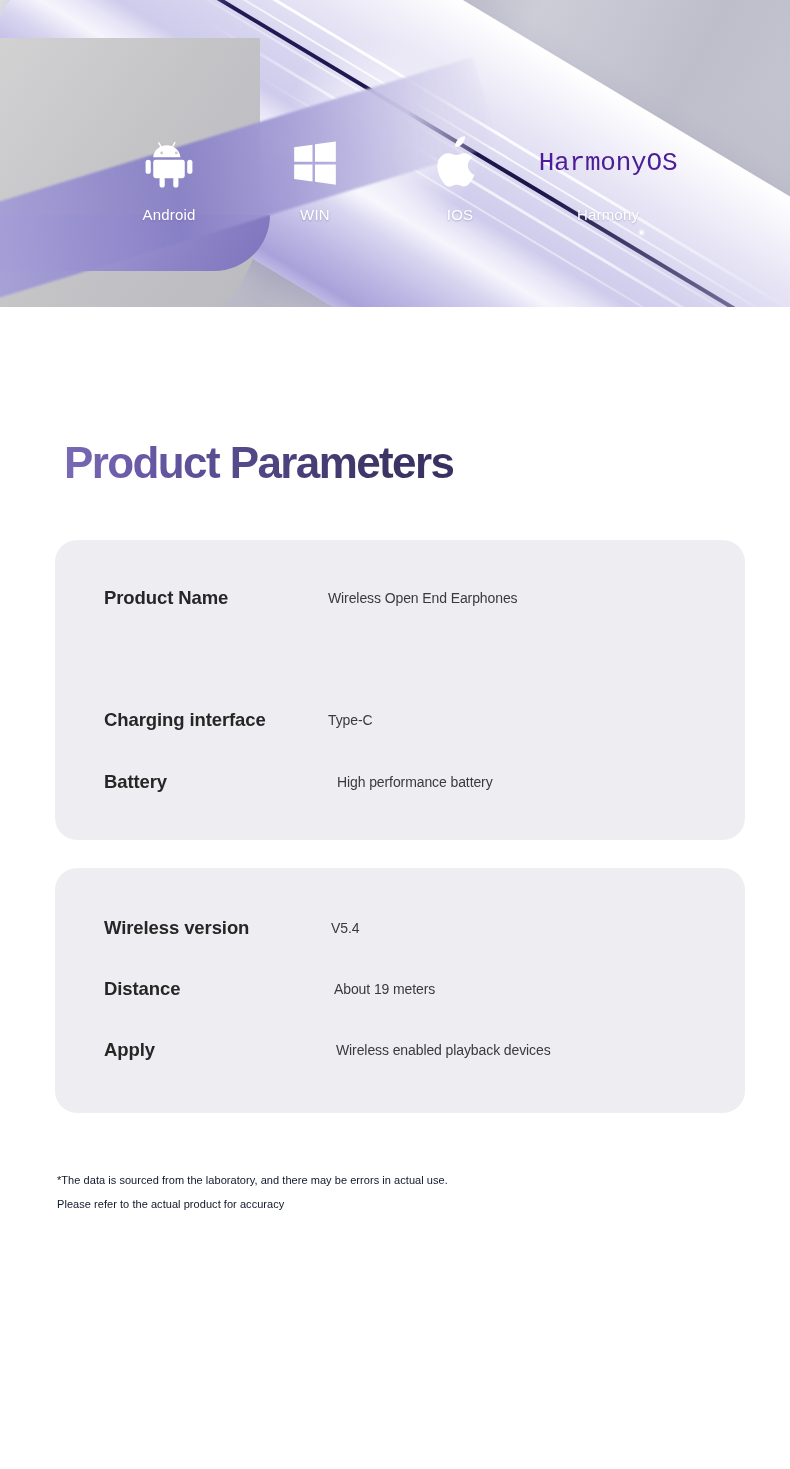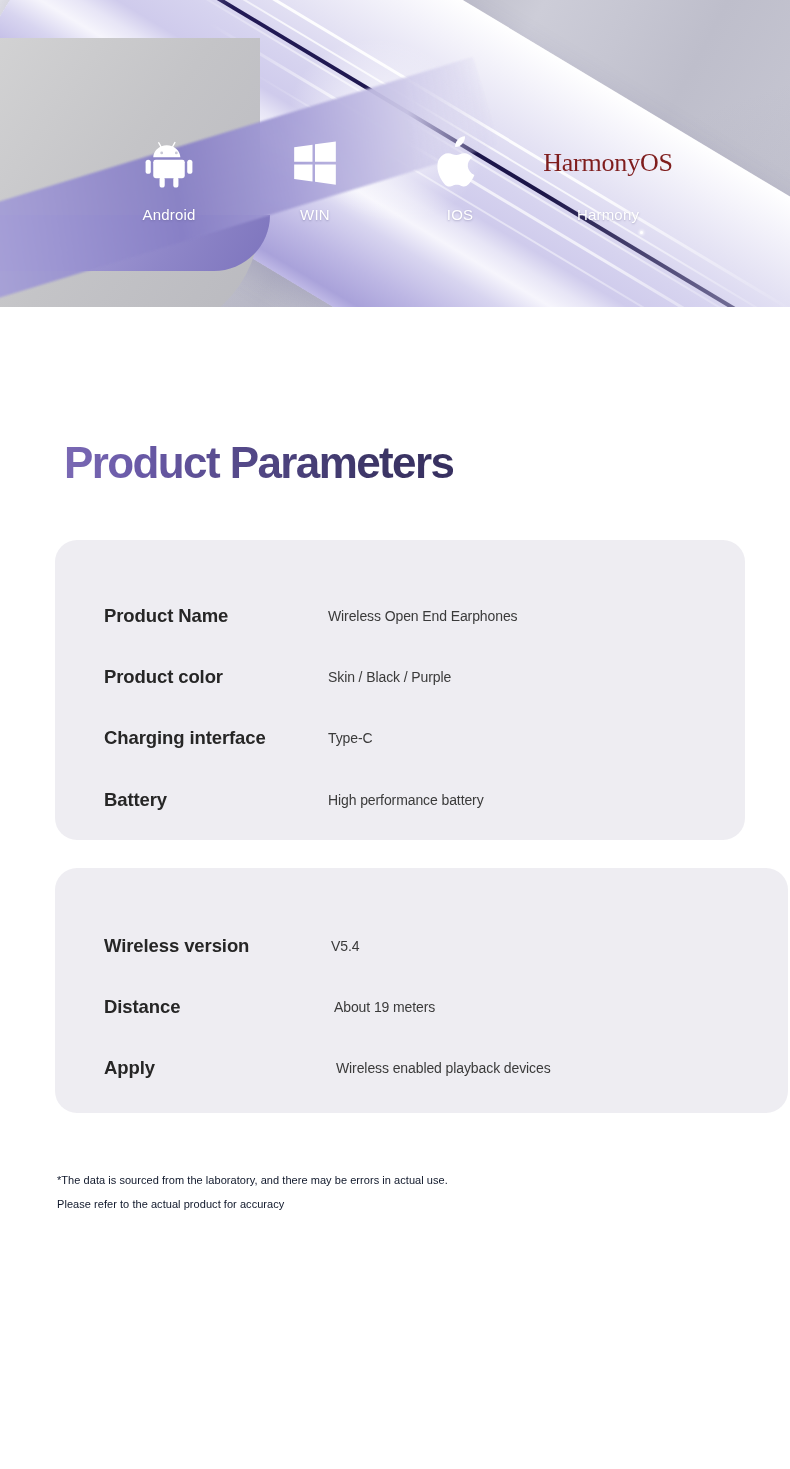--- a/index.html
+++ b/index.html
@@ -161,25 +161,25 @@
     color: #ffffff;
     text-shadow: 0 1px 2px rgba(90,85,130,.35);
   }
   .os-android { left: 94px; }
   .os-win     { left: 240px; }
   .os-ios     { left: 385px; }
   .os-harmony { left: 533px; }
   .os-harmony { width: 150px; }
   .wordmark {
     font-size: 26px;
-    color: #7f1d1d;
+    color: #4c1d95;
     letter-spacing: -0.2px;
     position: relative;
     display: inline-block;
-    font-family: Liberation Serif, serif;
+    font-family: Liberation Mono, monospace;
   }
 
   
   .page-title {
     position: absolute;
     left: 64px; top: 412px;
     font-size: 44px;
     font-weight: bold;
     letter-spacing: -1.6px;
     line-height: 1;
@@ -193,31 +193,30 @@
 
   
   .spec-card {
     position: absolute;
     left: 55px;
     width: 690px;
     background: #eeedf2;
     border-radius: 22px;
   }
   .spec-card.card-1 { top: 540px; height: 300px; }
-  .spec-card.card-2 { top: 868px; height: 245px; padding-left: 43px; }
+  .spec-card.card-2 { top: 868px; height: 245px; }
 
   .spec-row {
     position: absolute;
     left: 0;
     width: 100%;
     height: 28px;
     display: flex;
     align-items: center;
     white-space: nowrap;
-    margin-top: 18px;
   }
   .spec-label {
     position: absolute;
     left: 49px;
     font-size: 18.5px;
     font-weight: bold;
     color: #262626;
     letter-spacing: -0.1px;
   }
   .spec-value {
@@ -315,31 +314,27 @@
   </div>
 </div>
 
 <h1 class="page-title">Product Parameters</h1>
 
 <div class="spec-card card-1">
   <div class="spec-row" style="top:44px">
     <span class="spec-label">Product Name</span>
     <span class="spec-value" style="left:273px">Wireless Open End Earphones</span>
   </div>
-  <div class="spec-row" style="top:105px">
-    <span class="spec-label">Product color</span>
-    <span class="spec-value" style="left:273px">Skin / Black / Purple</span>
-  </div>
   <div class="spec-row" style="top:166px">
     <span class="spec-label">Charging interface</span>
     <span class="spec-value" style="left:273px">Type-C</span>
   </div>
   <div class="spec-row" style="top:228px">
     <span class="spec-label">Battery</span>
-    <span class="spec-value" style="left:273px">High performance battery</span>
+    <span class="spec-value" style="left:282px">High performance battery</span>
   </div>
 </div>
 
 <div class="spec-card card-2">
   <div class="spec-row" style="top:46px">
     <span class="spec-label">Wireless version</span>
     <span class="spec-value" style="left:276px">V5.4</span>
   </div>
   <div class="spec-row" style="top:107px">
     <span class="spec-label">Distance</span>

